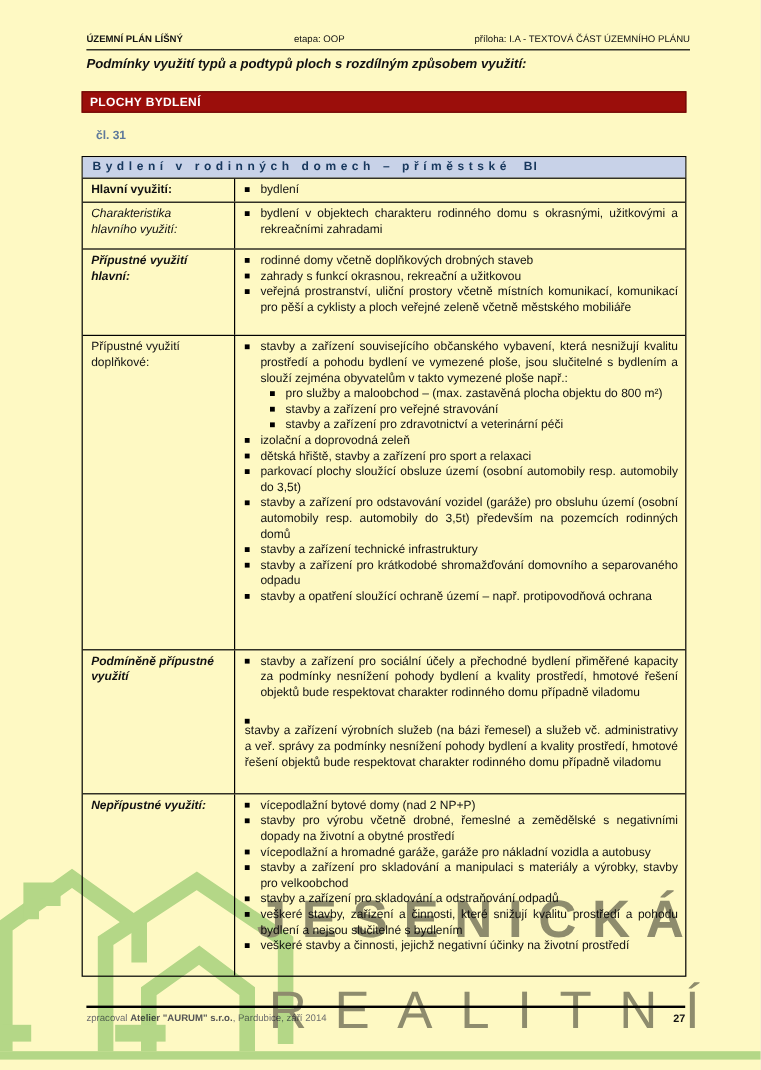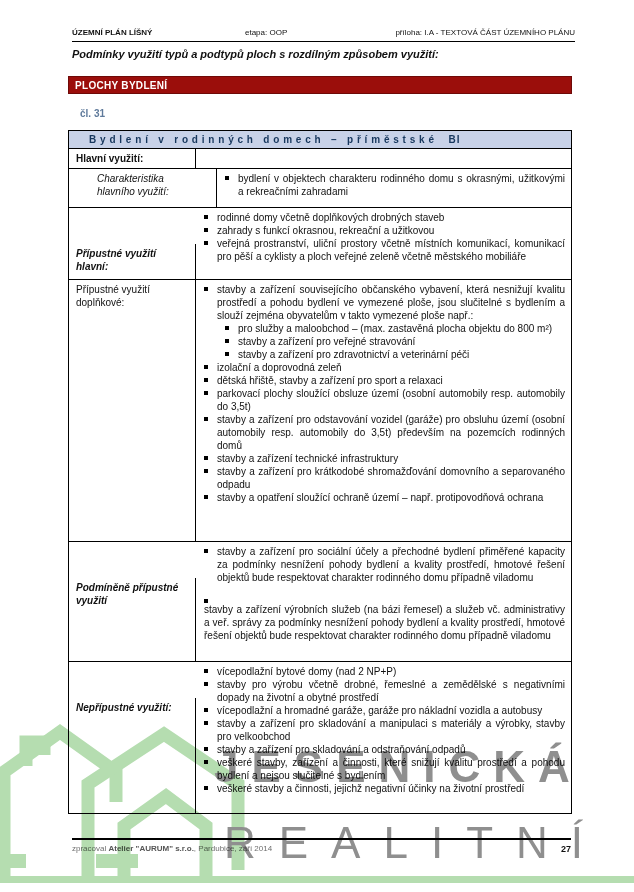--- a/index.html
+++ b/index.html
@@ -4,49 +4,49 @@
 <style>
   :root{
     --banner_red:#9b0e0b;
     --table_header_bg:#c8d2e8;
     --table_header_text:#17375d;
     --article_blue:#5f7a9b;
     --watermark_green:#b5ddb0;
     --watermark_gray:#8f8f8f;
   }
   html,body{margin:0;padding:0;background:#e9e9e9;}
-  .page{position:relative;width:634px;height:892px;background:#ffffff;margin:0 auto;
+  .page{position:relative;width:634px;height:892px;background:#fef9c3;margin:0 auto;
         font-family:"Liberation Sans",sans-serif;color:#111;overflow:hidden;}
 
   
   .doc-header{position:absolute;left:72px;top:27px;width:503px;height:12px;font-size:8px;line-height:12px;}
   .h-left{position:absolute;left:0;top:0;font-weight:bold;white-space:nowrap;}
   .h-center{position:absolute;left:173px;top:0;white-space:nowrap;}
   .h-right{position:absolute;right:0;top:0;white-space:nowrap;}
   .header-rule{position:absolute;left:72px;top:41px;width:503px;height:1px;background:#000;}
 
   .subtitle{position:absolute;left:72px;top:48px;font-size:11px;font-weight:bold;font-style:italic;white-space:nowrap;}
 
   .banner{position:absolute;left:68px;top:76px;width:504px;height:18px;box-sizing:border-box;
           background:var(--banner_red);color:#fff;font-size:10px;font-weight:bold;
           line-height:18px;padding-left:6px;letter-spacing:.3px;border:1px solid #6e0a08;}
 
   .article{position:absolute;left:80px;top:108px;font-size:10px;font-weight:bold;color:var(--article_blue);}
 
   
   .ztable{position:absolute;left:68px;top:130px;width:504px;box-sizing:border-box;border:1px solid #000;background:transparent;}
   .thead{height:17px;line-height:17px;background:var(--table_header_bg);color:var(--table_header_text);
-         font-size:10px;font-weight:bold;letter-spacing:3.8px;padding-left:20px;white-space:nowrap;overflow:hidden;}
+         font-size:10px;font-weight:bold;letter-spacing:3.8px;padding-left:8px;white-space:nowrap;overflow:hidden;}
   .thead .code{letter-spacing:1px;margin-left:4px;}
   .trow{display:flex;border-top:1px solid #000;}
   .lcell{flex:none;width:127px;box-sizing:border-box;border-right:1px solid #000;
          padding:3px 12px 3px 7px;font-size:10px;line-height:13px;}
   .em-bold{font-weight:bold;}
-  .em-italic{font-style:italic;margin-left:21px;}
-  .em-bold-italic{font-weight:bold;font-style:italic;margin-top:36px;}
+  .em-italic{font-style:italic;}
+  .em-bold-italic{font-weight:bold;font-style:italic;}
   .ccell{flex:1;box-sizing:border-box;padding:3px 6px 3px 8px;font-size:10px;line-height:13px;}
   .li{display:flex;}
   .li.sub{margin-left:21px;}
   .li.gap{margin-top:11px;flex-direction:column;}
   .bullet{flex:none;width:13px;padding-top:4px;}
   .bullet::before{content:"";display:block;width:4px;height:4px;background:#000;}
   .li-text{flex:1;text-align:justify;}
   .r0{min-height:19px;}.r1{min-height:38px;}.r2{min-height:71px;}
   .r3{min-height:261px;}.r4{min-height:119px;}.r5{min-height:151px;}
 
@@ -84,20 +84,26 @@
   <div class="article">čl. 31</div>
 
   <div class="ztable">
     <div class="thead">
       <span>Bydlení v rodinných domech – příměstské</span>
       <span class="code">BI</span>
     </div>
     <div>
         <div class="trow r0">
           <div class="lcell em-bold">Hlavní využití:</div>
+          <div class="ccell">
+            <div class="li">
+              <span class="bullet"></span>
+              <div class="li-text">bydlení</div>
+            </div>
+          </div>
         </div>
         <div class="trow r1">
           <div class="lcell em-italic">Charakteristika hlavního využití:</div>
           <div class="ccell">
             <div class="li">
               <span class="bullet"></span>
               <div class="li-text">bydlení v objektech charakteru rodinného domu s okrasnými, užitkovými a rekreačními zahradami</div>
             </div>
           </div>
         </div>

